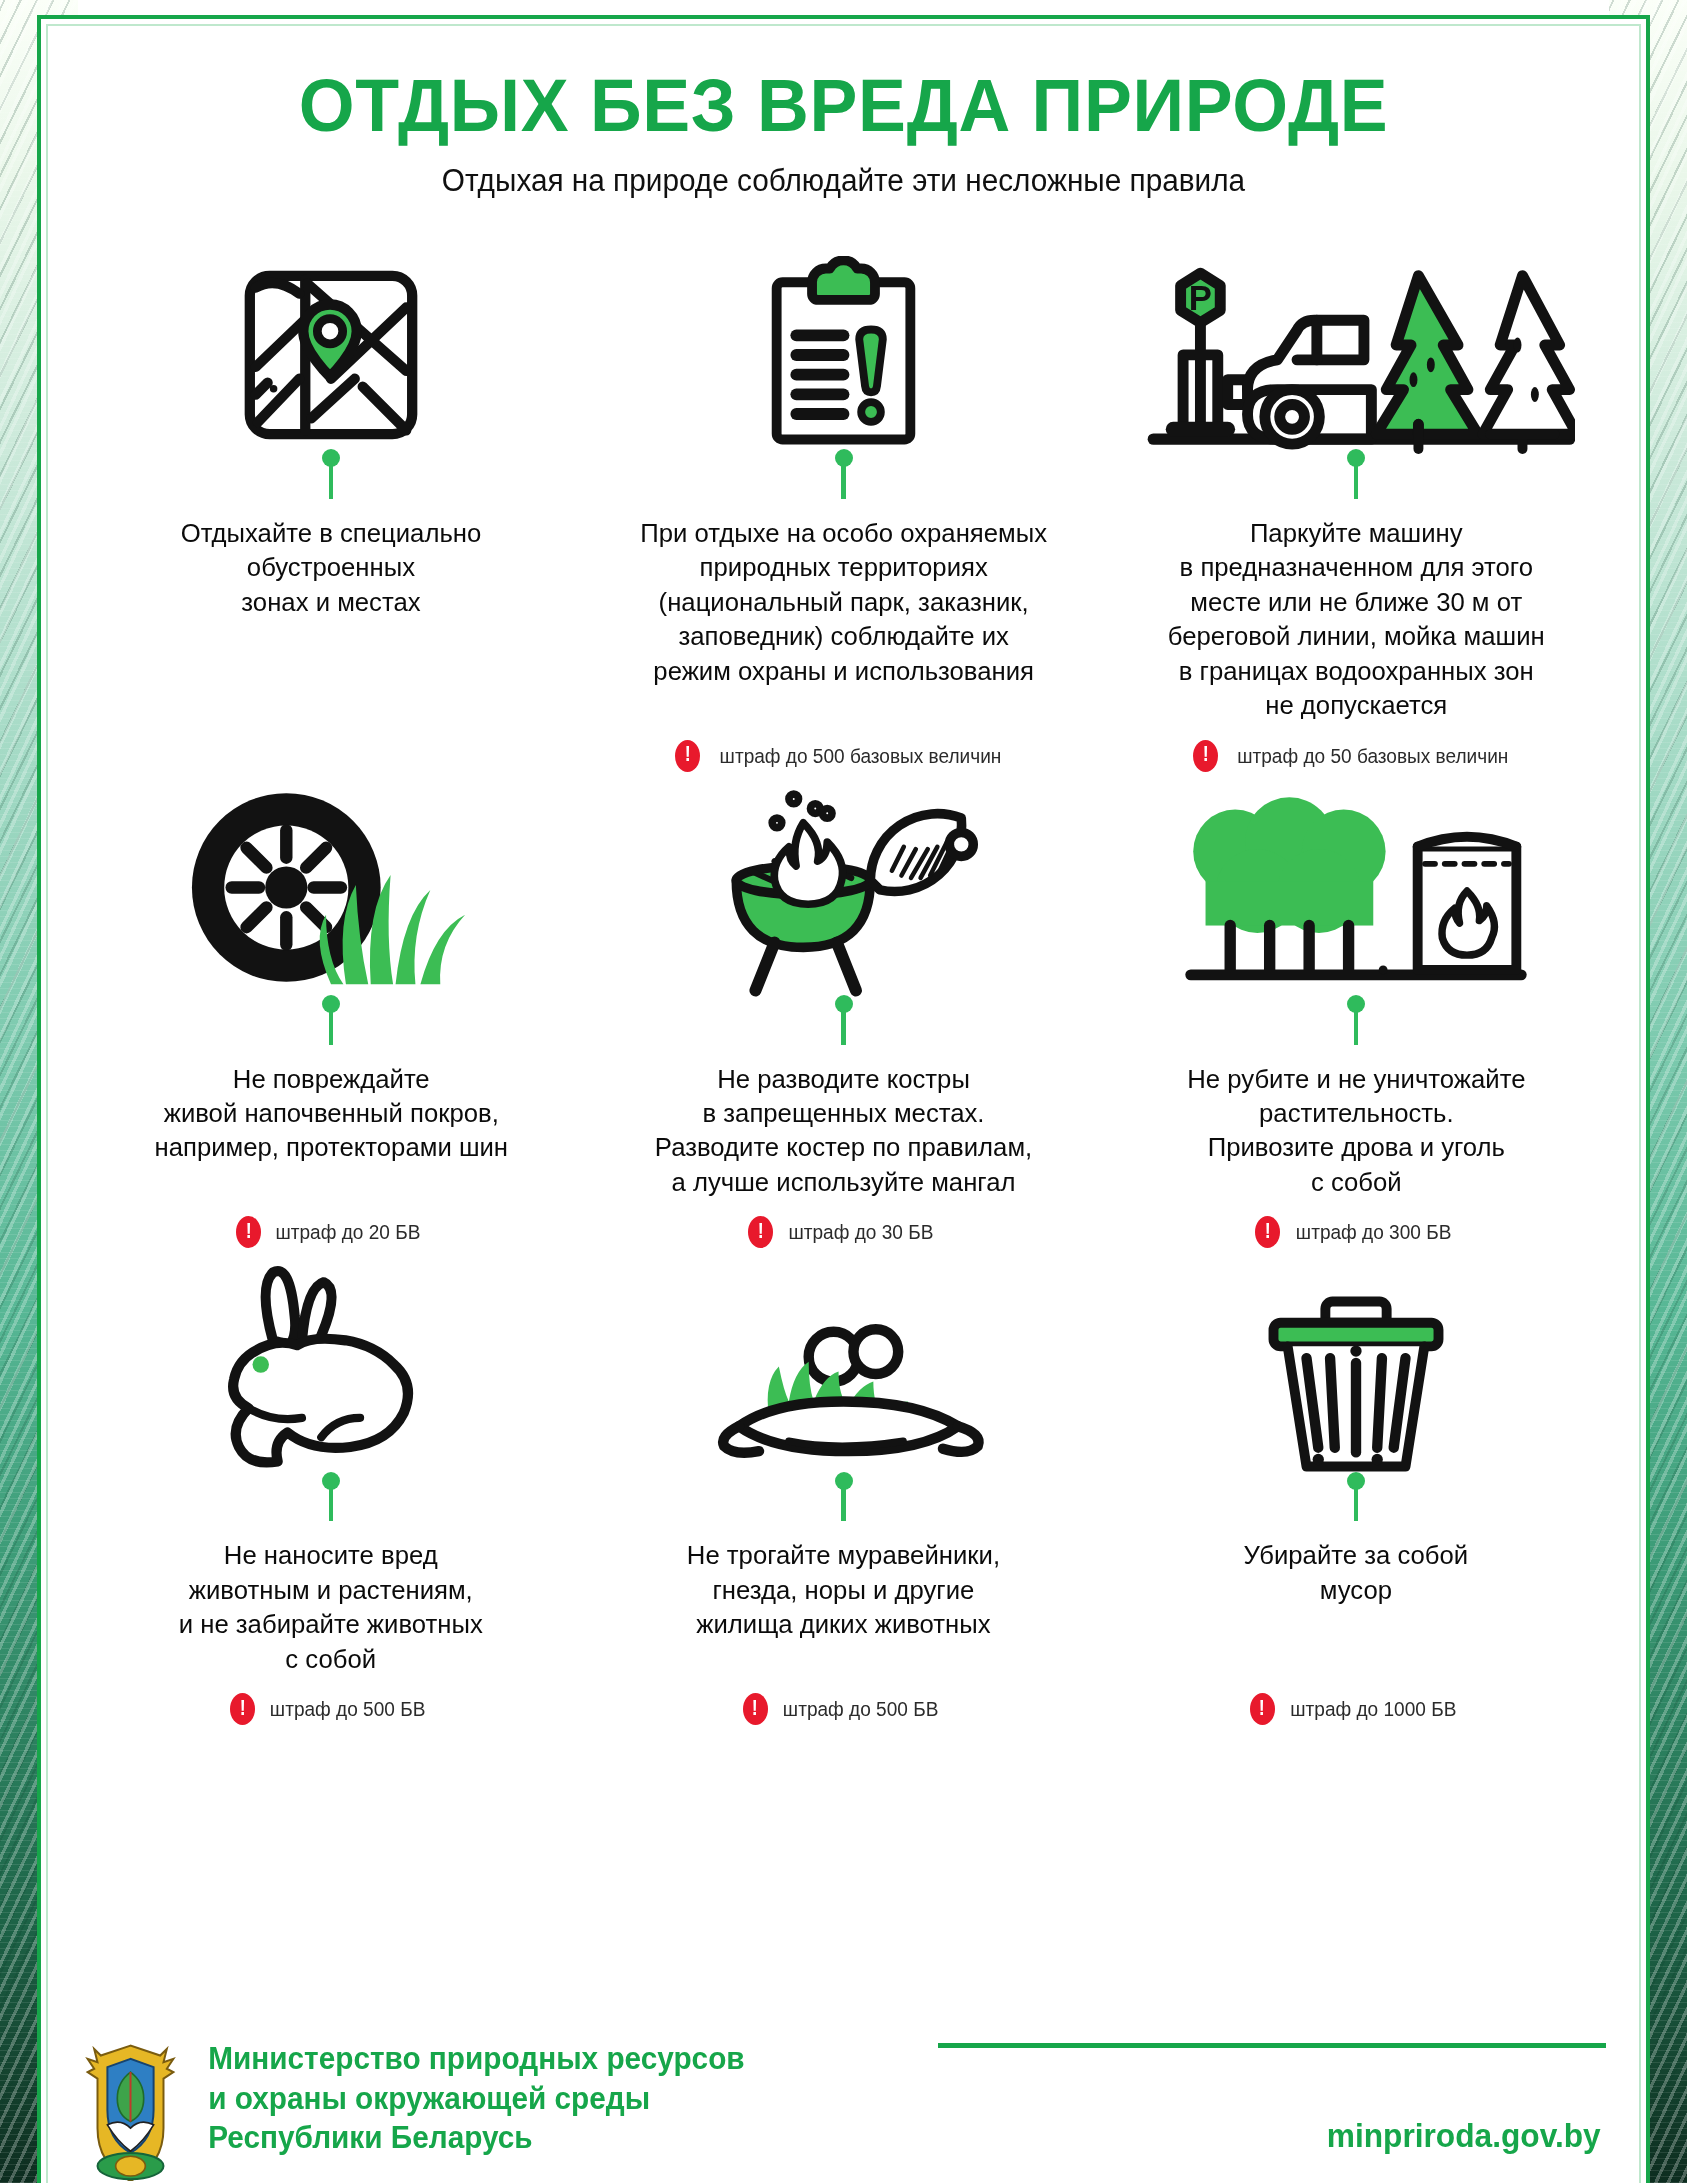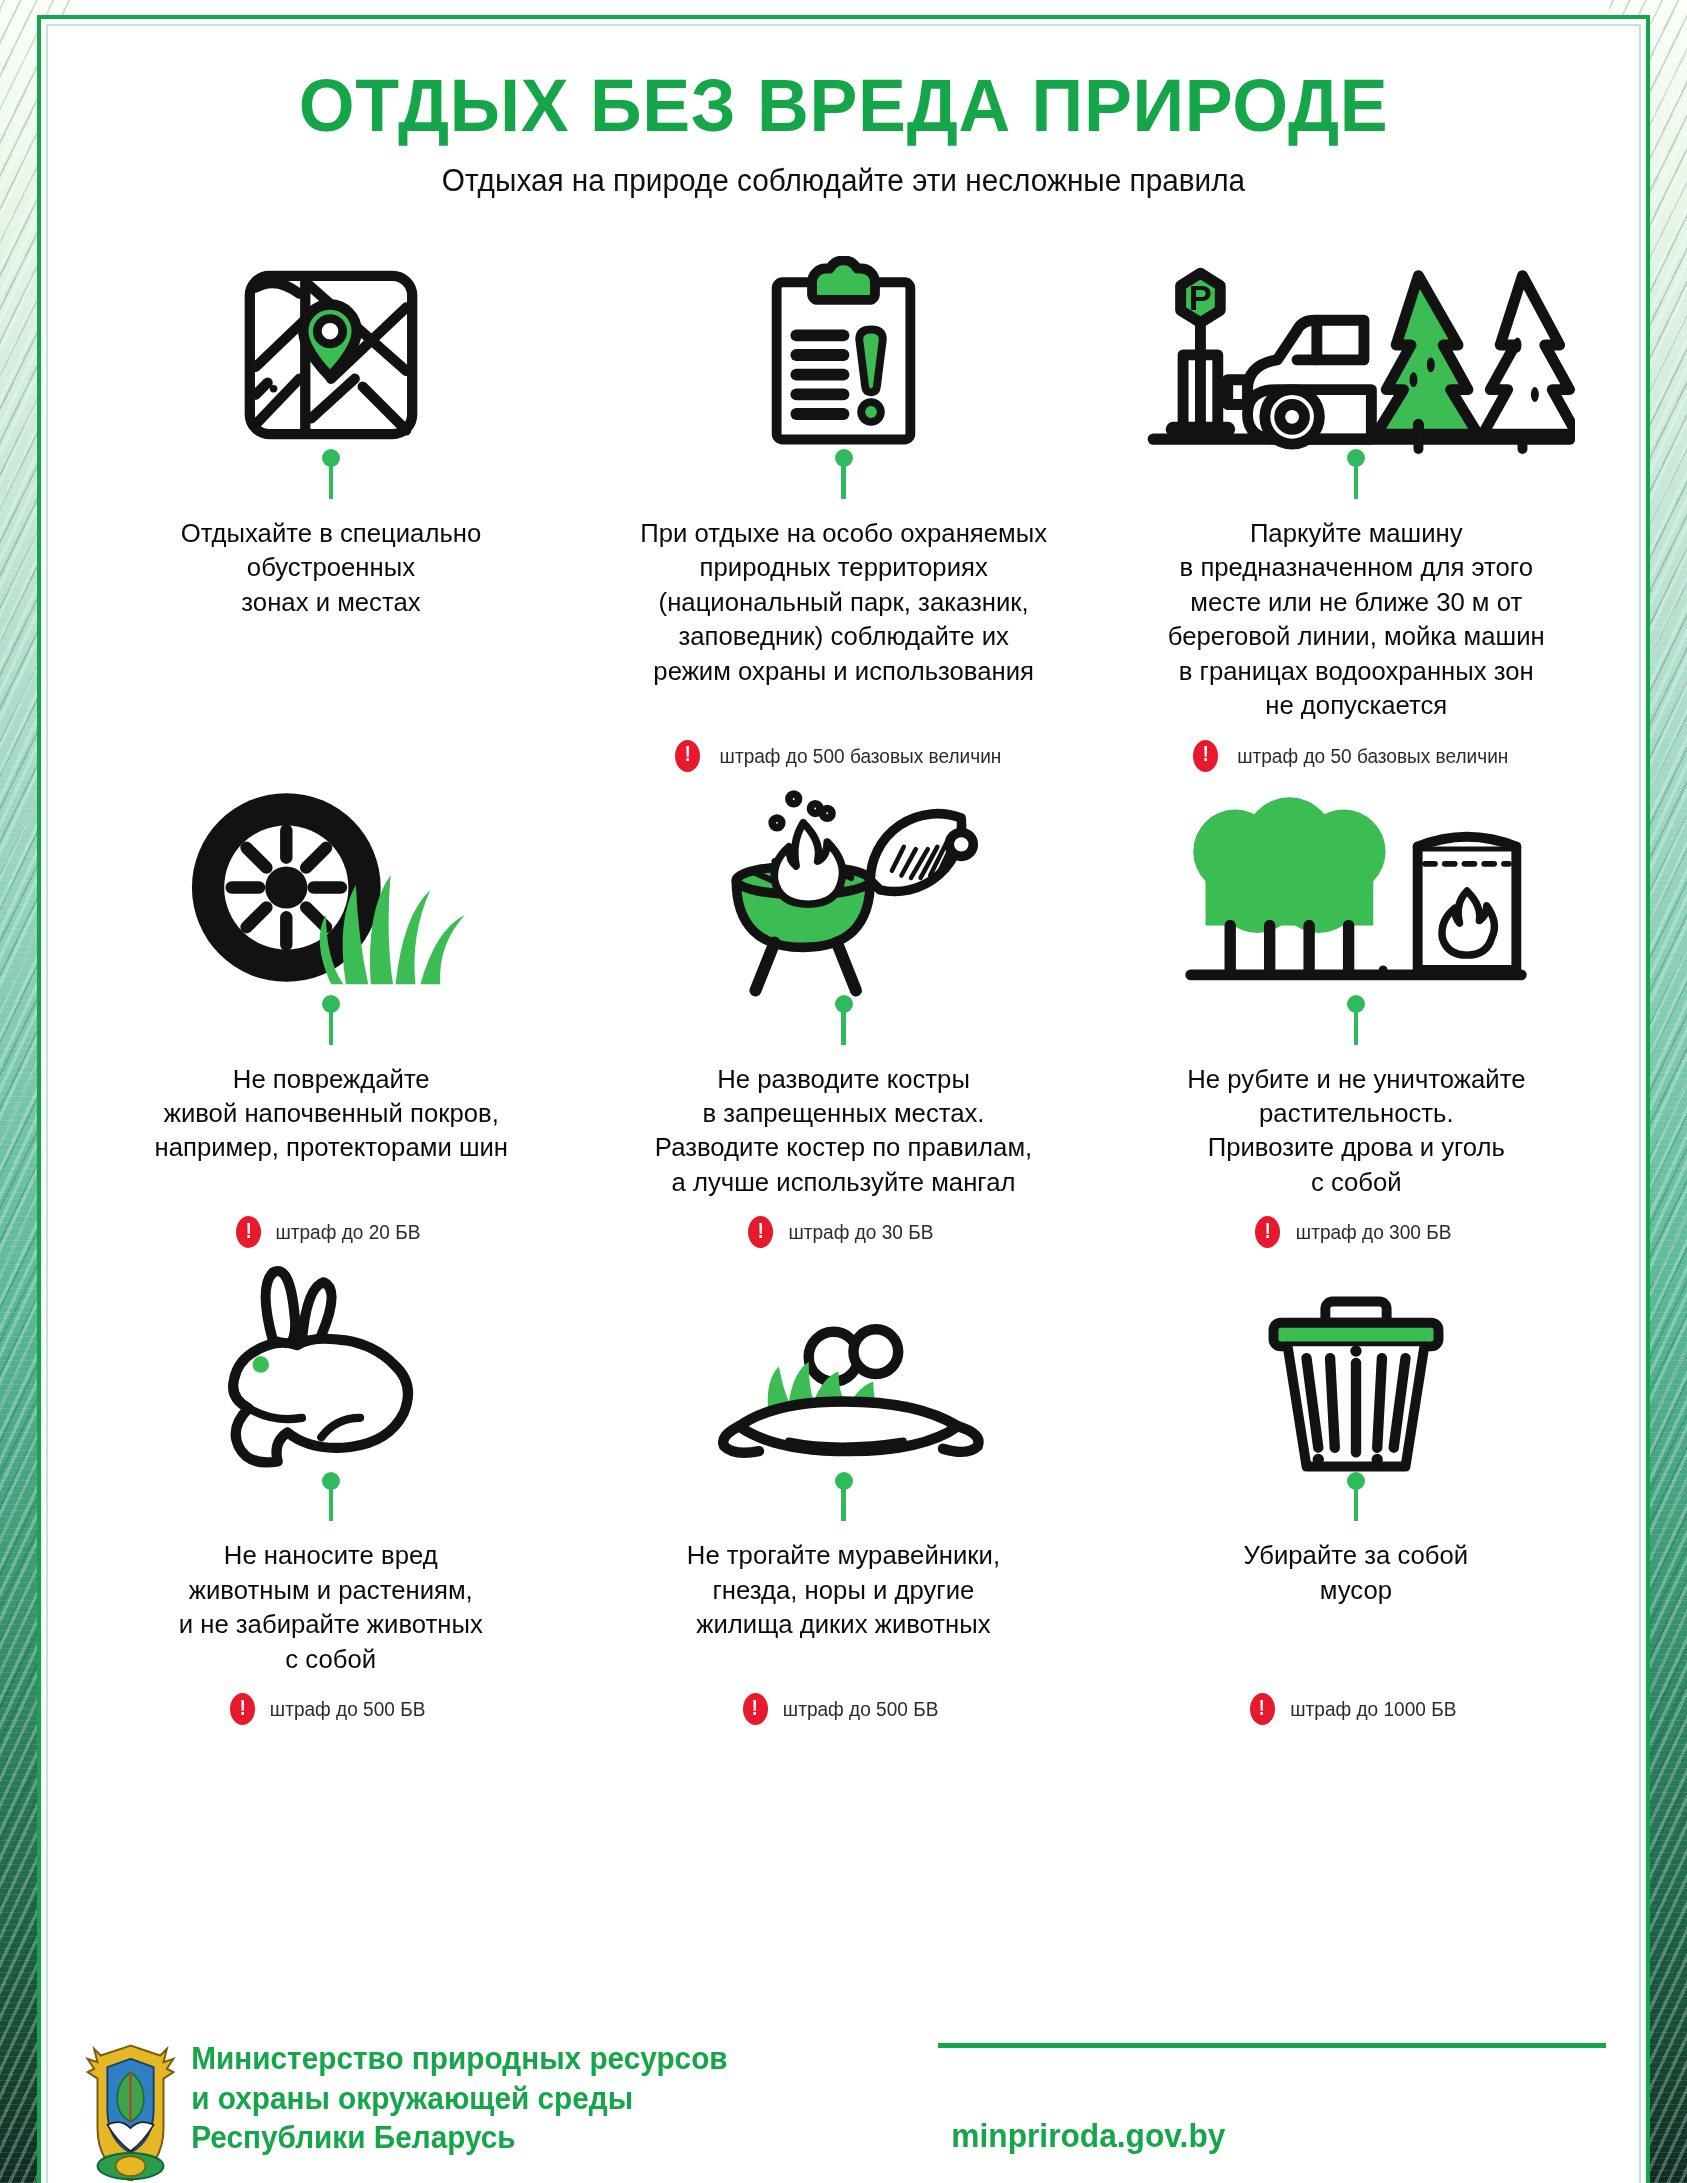--- a/index.html
+++ b/index.html
@@ -151,32 +151,33 @@
   }
 
   
   .footer {
     position: absolute;
     left: 81px; right: 81px; bottom: 0;
     height: 152px;
     display: flex;
     align-items: flex-start;
   }
-  .ministry { display: flex; align-items: flex-start; padding-top: 8px; }
+  .ministry { display: flex; align-items: flex-start; gap: 17px; padding-top: 8px; }
   .ministry-name {
     font-size: 31px;
     line-height: 1.28;
     font-weight: 700;
     color: #16a64a;
     transform: scaleX(.96);
   }
   .site-wrap {
     margin-left: auto;
     display: flex;
     flex-direction: column;
+    align-items: flex-end;
     padding-top: 12px;
   }
   .site-rule { width: 668px; height: 5.3px; background: #16a64a; }
   .site-url {
     margin-top: 69px;
     font-size: 33px;
     font-weight: 700;
     color: #16a64a;
     transform: scaleX(.96);
   }

